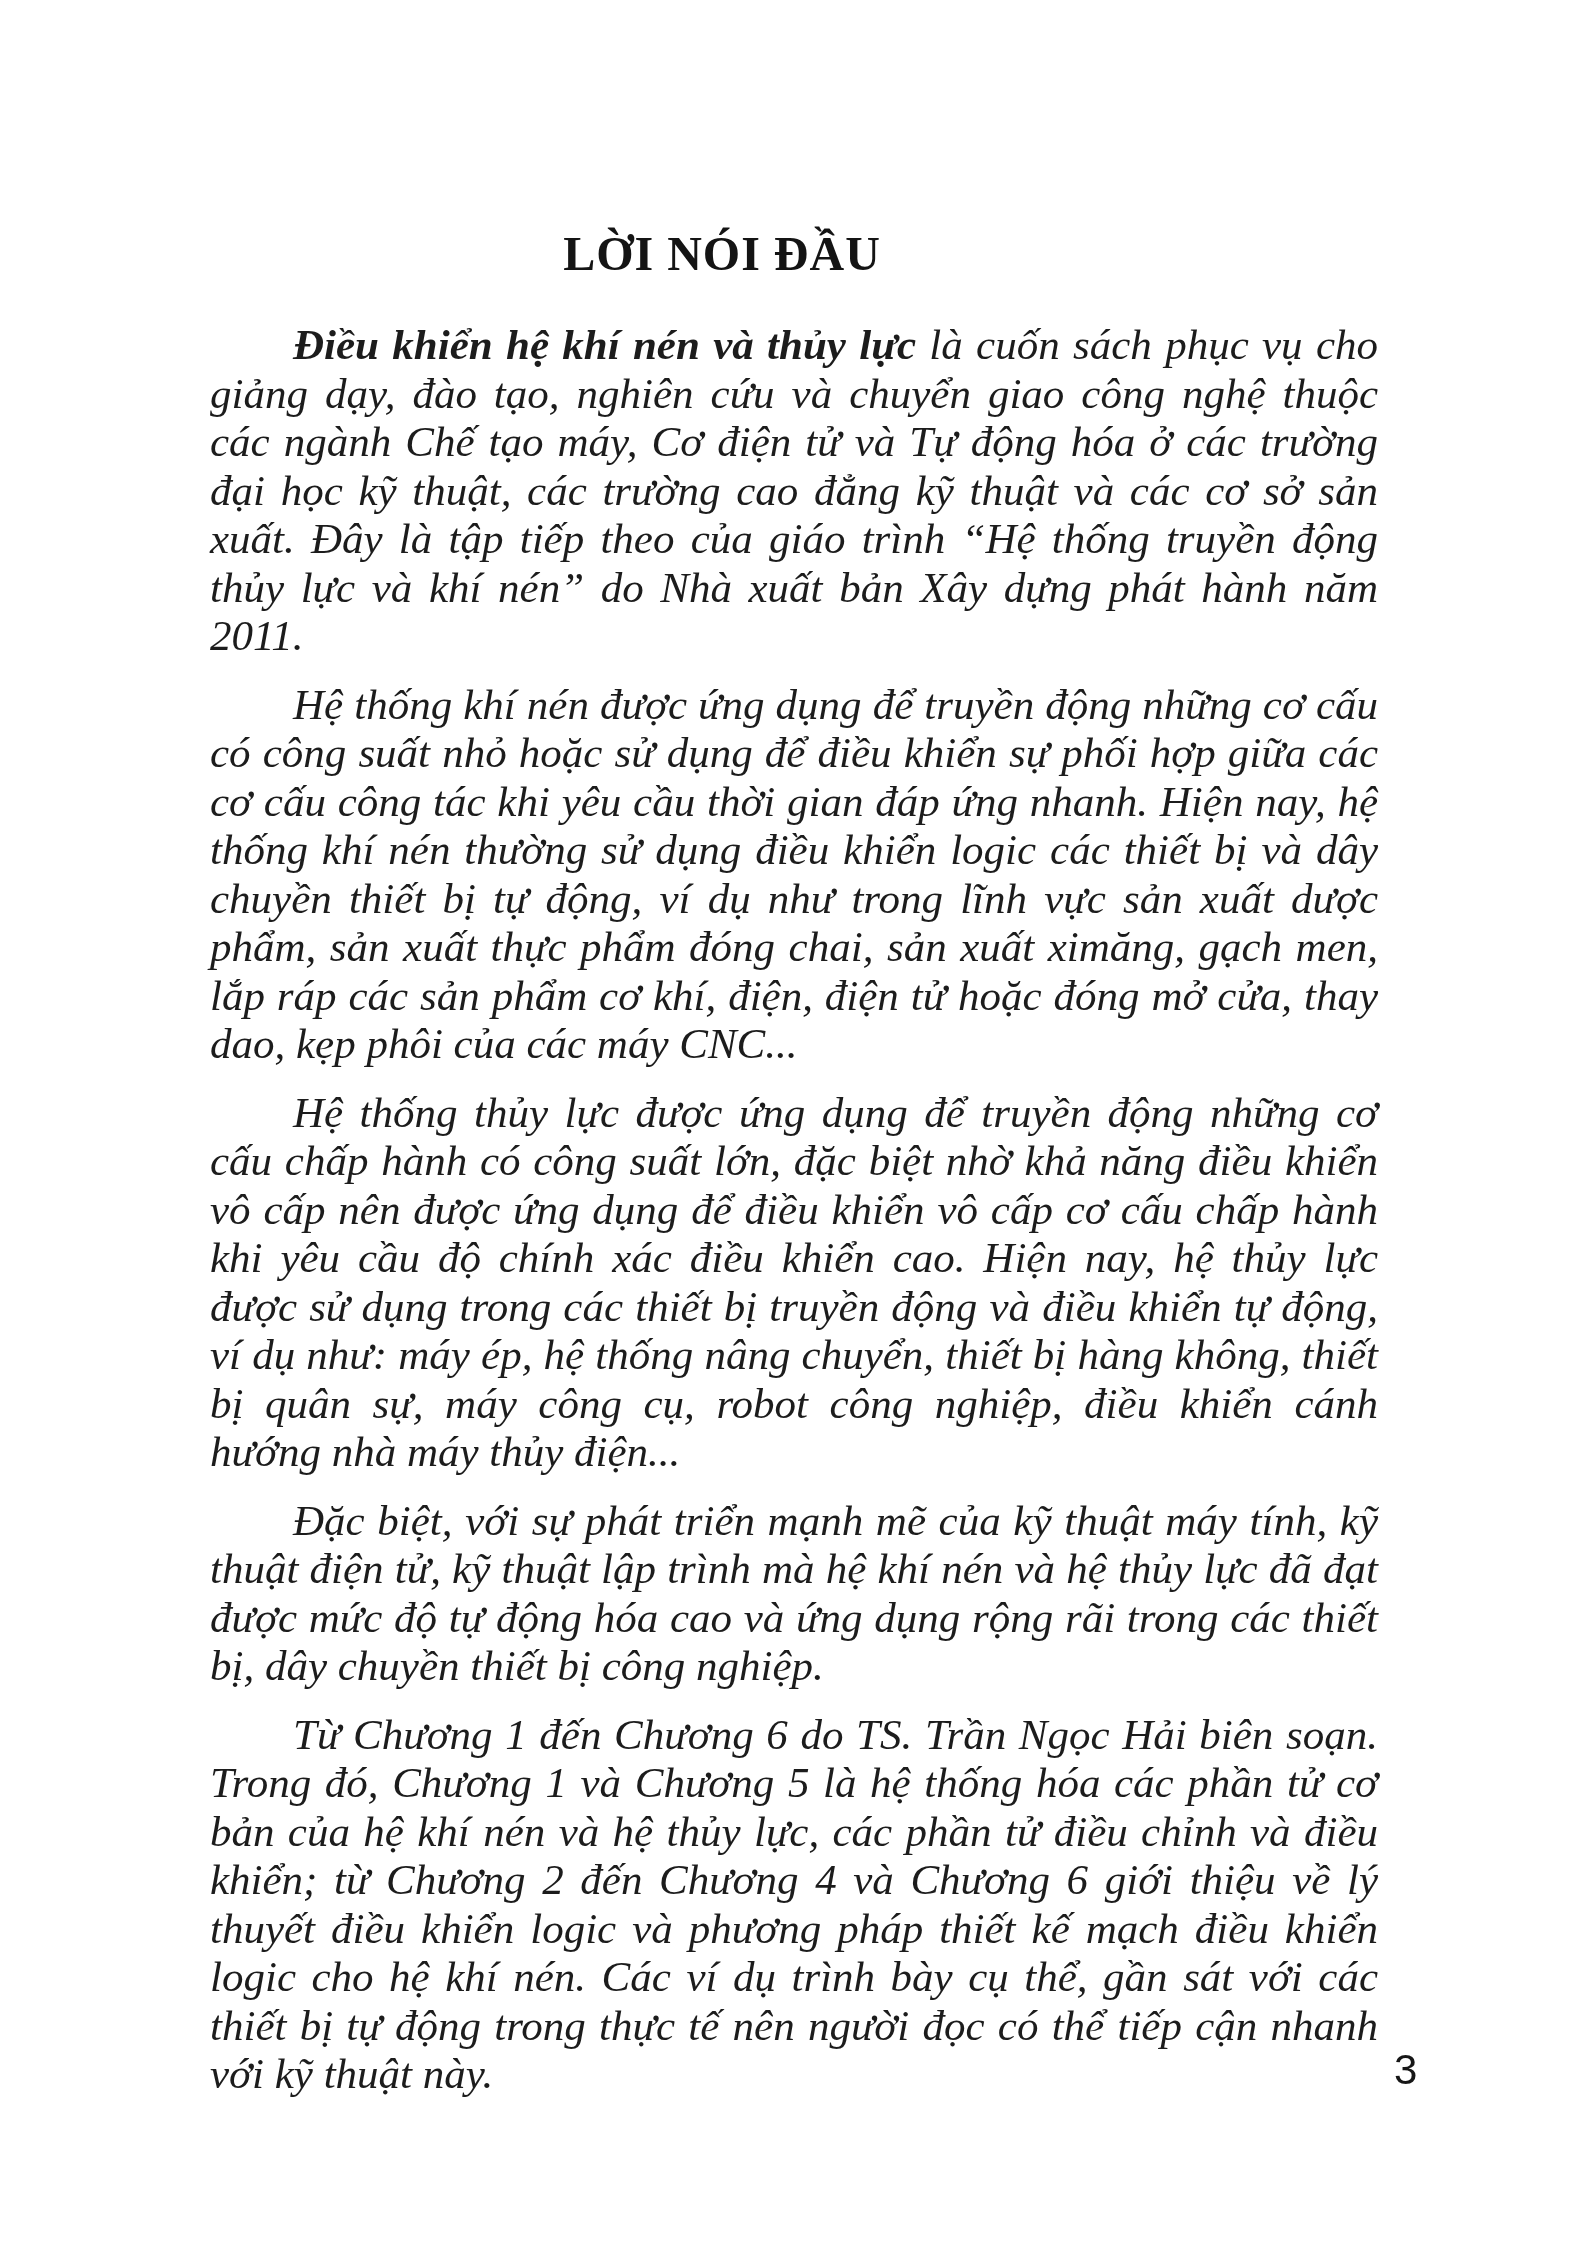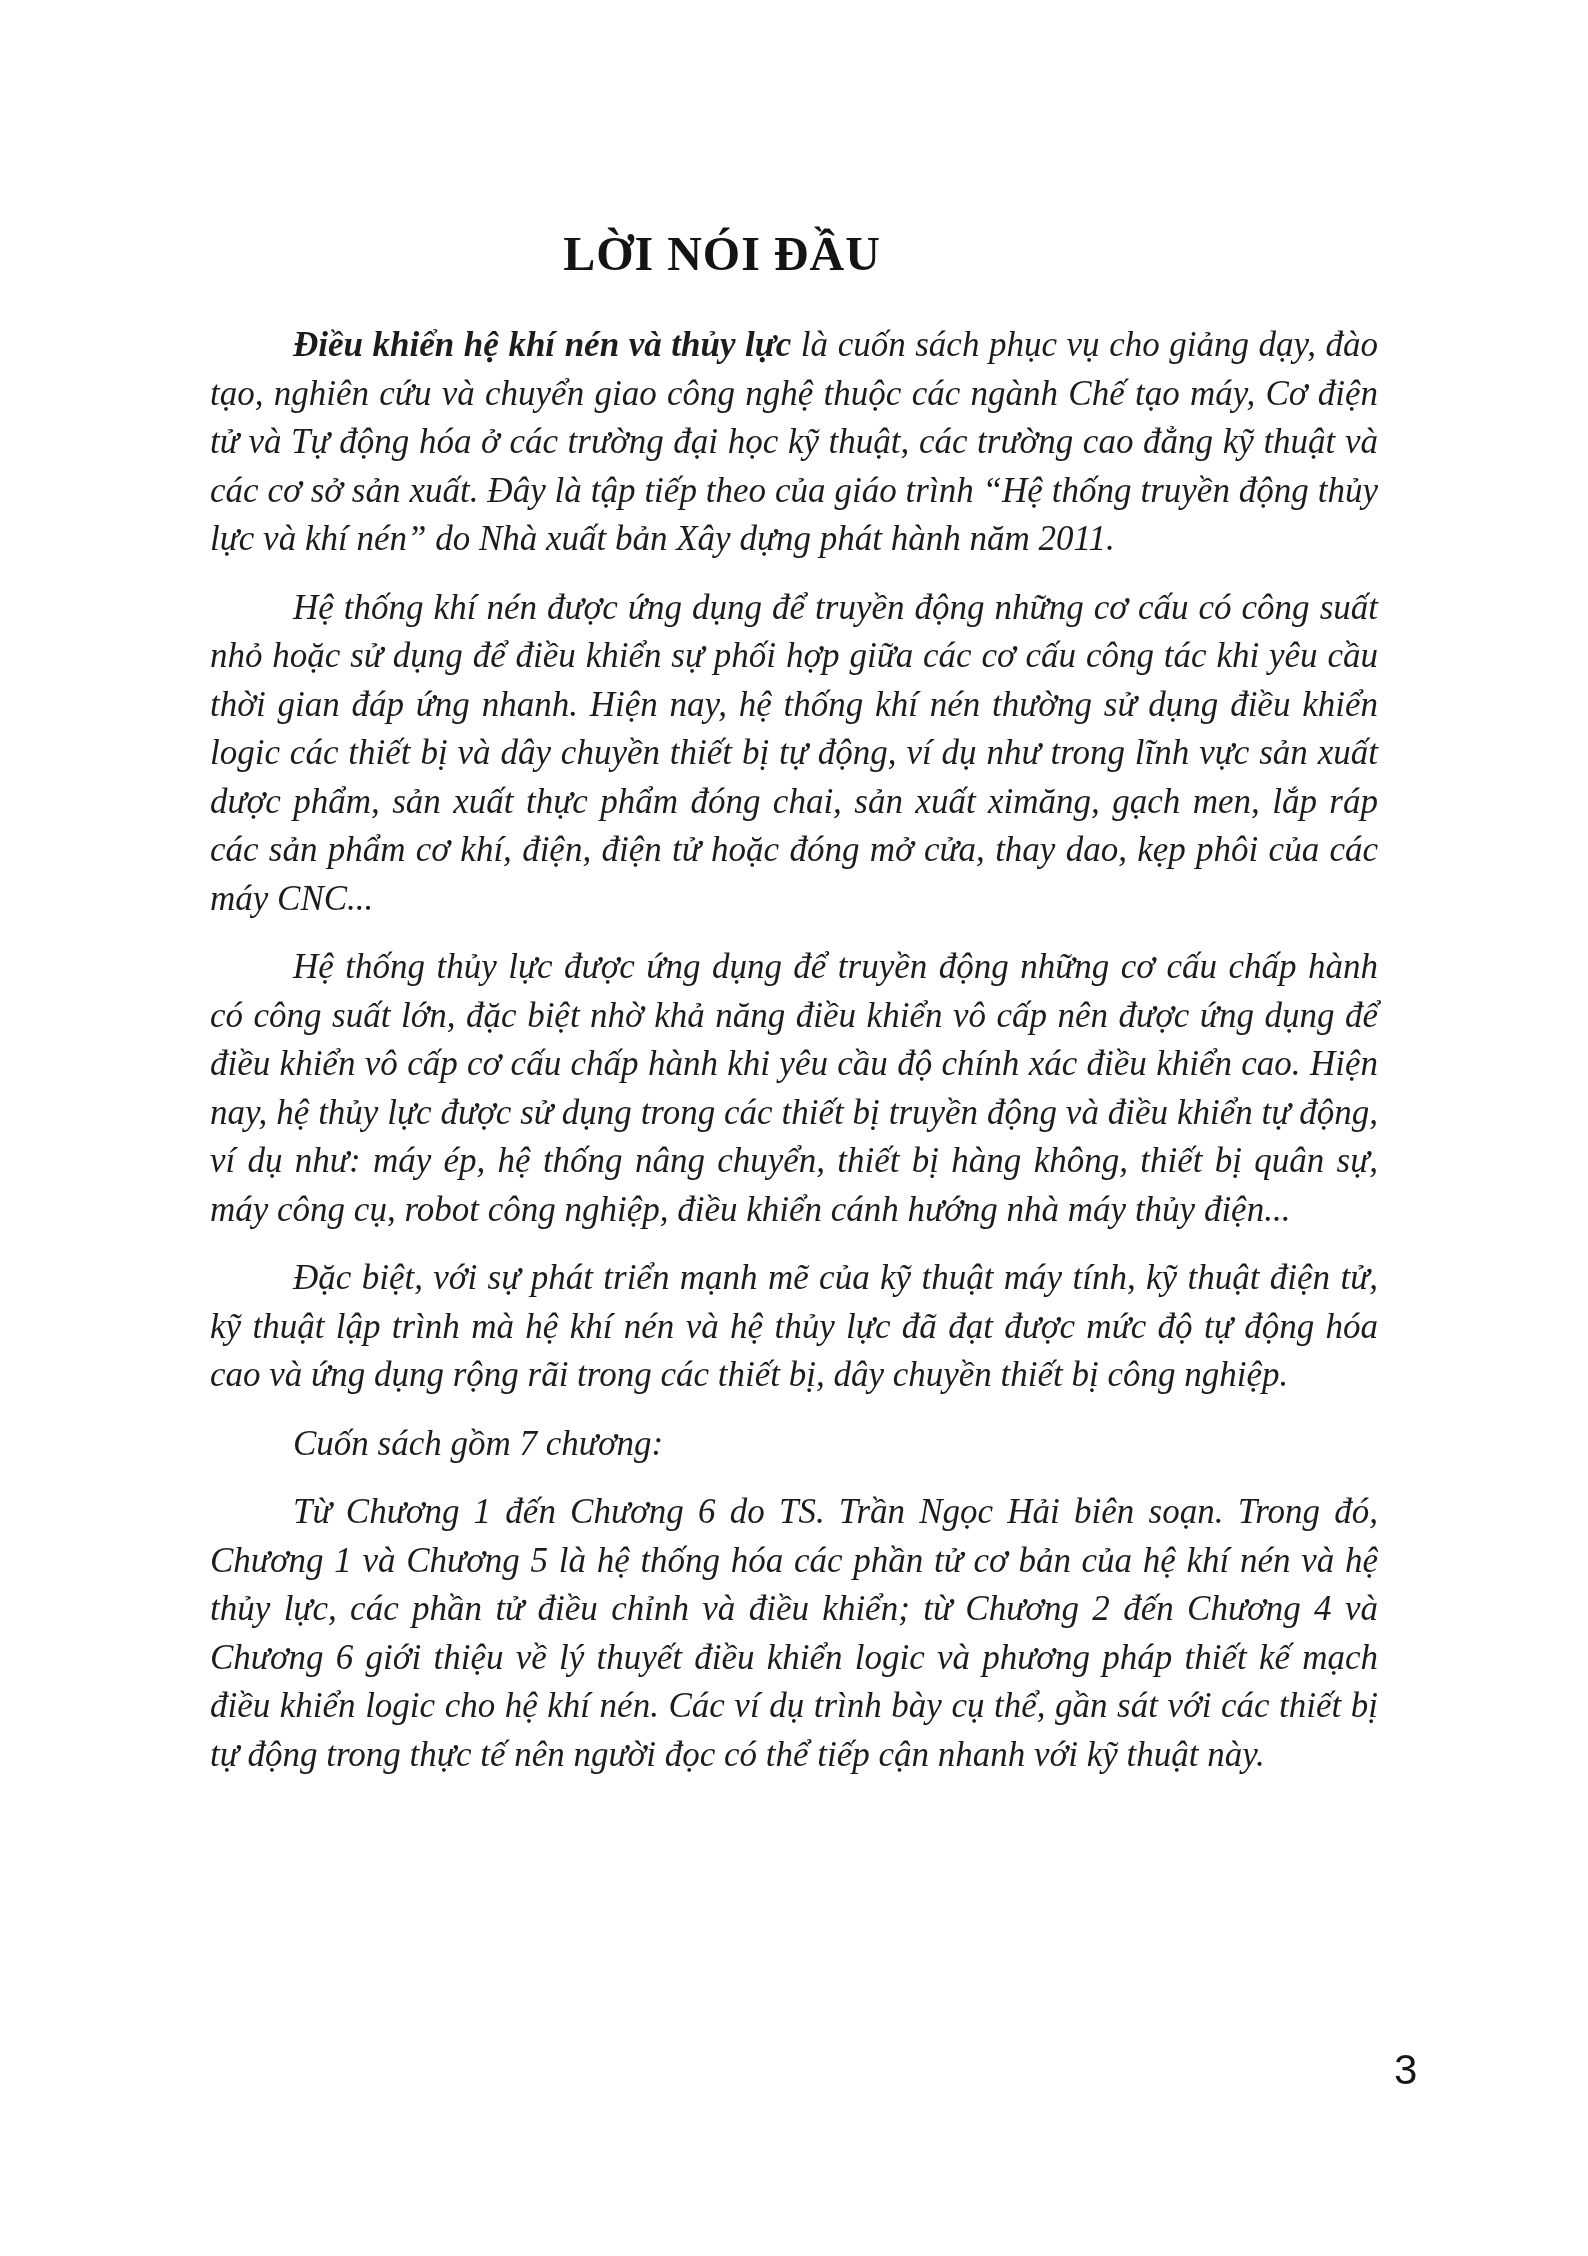--- a/index.html
+++ b/index.html
@@ -25,21 +25,21 @@
     font-weight: bold;
     font-style: normal;
     letter-spacing: 1px;
     color: #141414;
   }
   .body-text {
     width: 1168px;
     margin-left: 210px;
     margin-top: 43px;
     font-style: italic;
-    font-size: 35px;
+    font-size: 43px;
     line-height: 48.5px;
     text-align: justify;
     color: #1c1c1c;
   }
   .body-text p {
     margin: 0 0 20px 0;
     text-indent: 83px;
   }
   .lead-bold {
     font-weight: bold;
@@ -65,21 +65,20 @@
   <div class="body-text">
 
     <p><span class="lead-bold">Điều khiển hệ khí nén và thủy lực</span><span> là cuốn sách phục vụ cho giảng dạy, đào tạo, nghiên cứu và chuyển giao công nghệ thuộc các ngành Chế tạo máy, Cơ điện tử và Tự động hóa ở các trường đại học kỹ thuật, các trường cao đẳng kỹ thuật và các cơ sở sản xuất. Đây là tập tiếp theo của giáo trình “Hệ thống truyền động thủy lực và khí nén” do Nhà xuất bản Xây dựng phát hành năm 2011.</span></p>
 
     <p><span>Hệ thống khí nén được ứng dụng để truyền động những cơ cấu có công suất nhỏ hoặc sử dụng để điều khiển sự phối hợp giữa các cơ cấu công tác khi yêu cầu thời gian đáp ứng nhanh. Hiện nay, hệ thống khí nén thường sử dụng điều khiển logic các thiết bị và dây chuyền thiết bị tự động, ví dụ như trong lĩnh vực sản xuất dược phẩm, sản xuất thực phẩm đóng chai, sản xuất ximăng, gạch men, lắp ráp các sản phẩm cơ khí, điện, điện tử hoặc đóng mở cửa, thay dao, kẹp phôi của các máy CNC...</span></p>
 
     <p><span>Hệ thống thủy lực được ứng dụng để truyền động những cơ cấu chấp hành có công suất lớn, đặc biệt nhờ khả năng điều khiển vô cấp nên được ứng dụng để điều khiển vô cấp cơ cấu chấp hành khi yêu cầu độ chính xác điều khiển cao. Hiện nay, hệ thủy lực được sử dụng trong các thiết bị truyền động và điều khiển tự động, ví dụ như: máy ép, hệ thống nâng chuyển, thiết bị hàng không, thiết bị quân sự, máy công cụ, robot công nghiệp, điều khiển cánh hướng nhà máy thủy điện...</span></p>
 
     <p><span>Đặc biệt, với sự phát triển mạnh mẽ của kỹ thuật máy tính, kỹ thuật điện tử, kỹ thuật lập trình mà hệ khí nén và hệ thủy lực đã đạt được mức độ tự động hóa cao và ứng dụng rộng rãi trong các thiết bị, dây chuyền thiết bị công nghiệp.</span></p>
 
-    <p><span>Cuốn sách gồm 7 chương:</span></p>
 
     <p><span>Từ Chương 1 đến Chương 6 do TS. Trần Ngọc Hải biên soạn. Trong đó, Chương 1 và Chương 5 là hệ thống hóa các phần tử cơ bản của hệ khí nén và hệ thủy lực, các phần tử điều chỉnh và điều khiển; từ Chương 2 đến Chương 4 và Chương 6 giới thiệu về lý thuyết điều khiển logic và phương pháp thiết kế mạch điều khiển logic cho hệ khí nén. Các ví dụ trình bày cụ thể, gần sát với các thiết bị tự động trong thực tế nên người đọc có thể tiếp cận nhanh với kỹ thuật này.</span></p>
 
 
   </div>
 
   <div class="page-number">3</div>
 
 </div>
 

